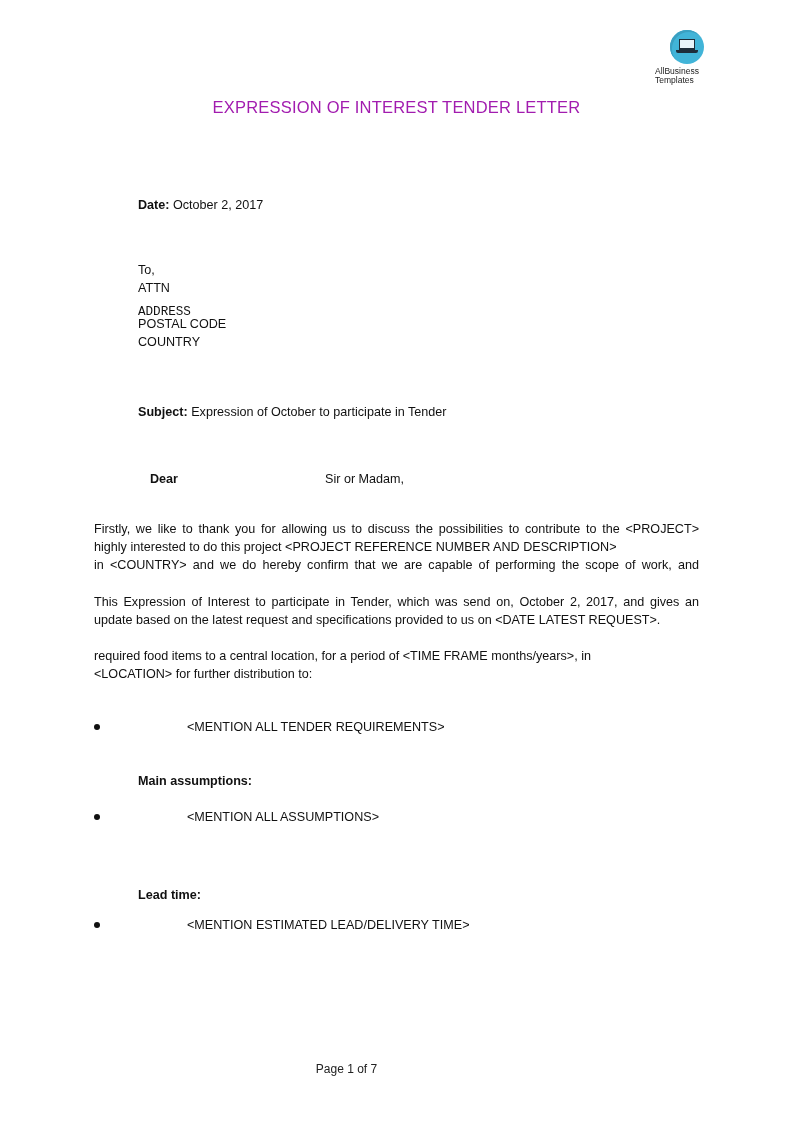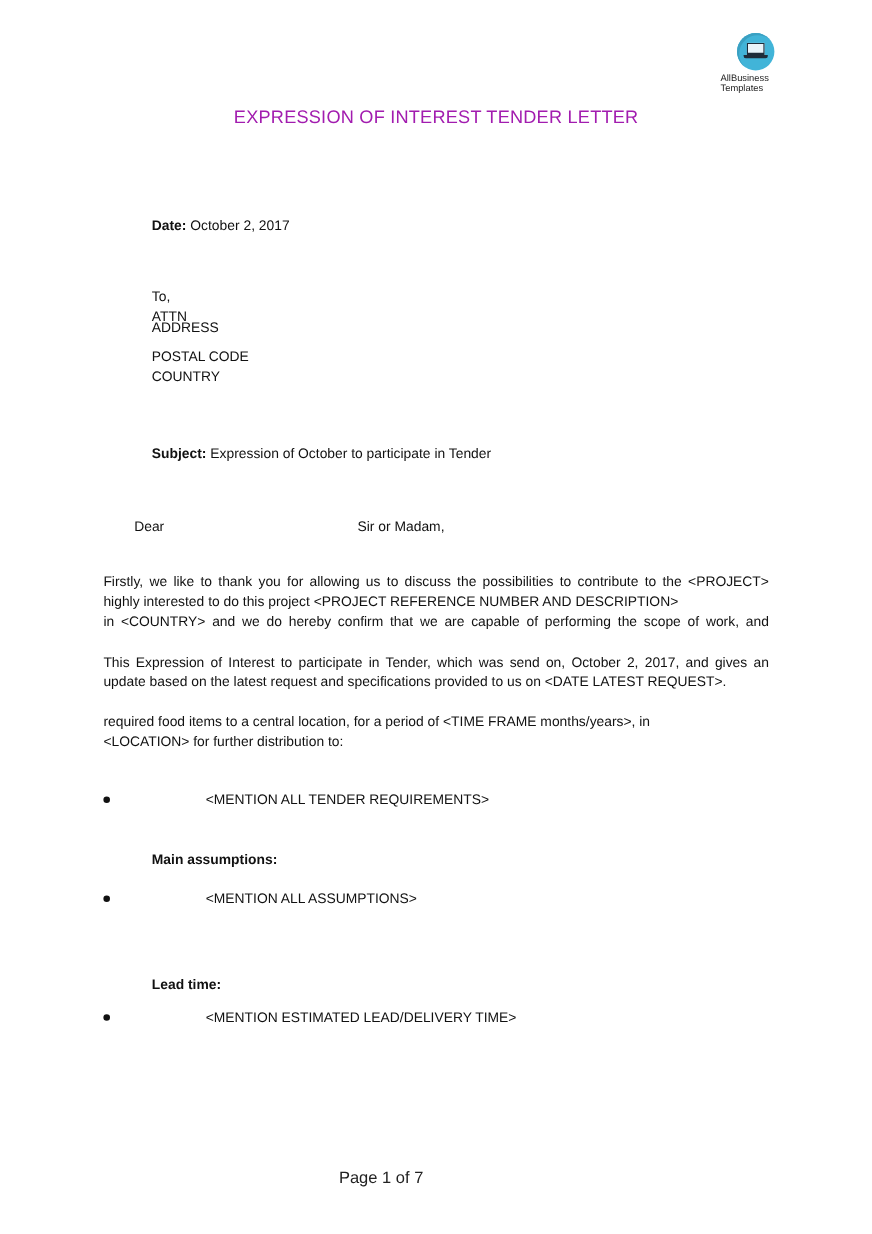--- a/index.html
+++ b/index.html
@@ -44,21 +44,21 @@
     }
     .para .line { display: block; white-space: nowrap; text-align: left; }
     .para .line.just { text-align: justify; text-align-last: justify; white-space: normal; }
 
     .bullet {
       position: absolute; left: 94px; width: 6px; height: 6px; border-radius: 50%;
       background: #111;
     }
     .bullet-text { left: 143px; }
 
-    .footer { left: 0; width: 693px; top: 1062px; text-align: center; font-size: 15px; color: #222; }
+    .footer { left: 0; width: 693px; top: 1062px; text-align: center; font-size: 12px; color: #222; }
   </style>
 </head>
 <body>
 
 <div class="abs logo">
   <div class="logo-circle">
     <div class="laptop-screen"></div>
     <div class="laptop-base"></div>
   </div>
   <div class="logo-text">
@@ -69,30 +69,30 @@
 
 <div class="abs title">EXPRESSION OF INTEREST TENDER LETTER</div>
 
 <div class="abs txt" style="left:94px; top:196px;">
   <span class="bold">Date:</span>
   <span>October 2, 2017</span>
 </div>
 
 <div class="abs txt" style="left:94px; top:261px;">To,</div>
 <div class="abs txt" style="left:94px; top:279px;">ATTN</div>
-<div class="abs txt" style="left:94px; top:289px;">ADDRESS</div>
+<div class="abs txt" style="left:94px; top:303px;font-family:Liberation Mono, monospace;">ADDRESS</div>
 <div class="abs txt" style="left:94px; top:315px;">POSTAL CODE</div>
 <div class="abs txt" style="left:94px; top:333px;">COUNTRY</div>
 
 <div class="abs txt" style="left:94px; top:403px;">
   <span class="bold">Subject:</span>
   <span>Expression of October to participate in Tender</span>
 </div>
 
-<div class="abs txt" style="left:78px; top:470px;">Dear</div>
+<div class="abs txt" style="left:106px; top:470px;font-weight:bold;">Dear</div>
 <div class="abs txt" style="left:281px; top:470px;">Sir or Madam,</div>
 
 <div class="abs para" style="top:520px;">
   <span class="line just">Firstly, we like to thank you for allowing us to discuss the possibilities to contribute to the &lt;PROJECT&gt;</span>
   <span class="line">highly interested to do this project &lt;PROJECT REFERENCE NUMBER AND DESCRIPTION&gt;</span>
   <span class="line just">in &lt;COUNTRY&gt; and we do hereby confirm that we are capable of performing the scope of work, and</span>
 </div>
 
 <div class="abs para" style="top:593px;">
   <span class="line just">This Expression of Interest to participate in Tender, which was send on, October 2, 2017, and gives an</span>

